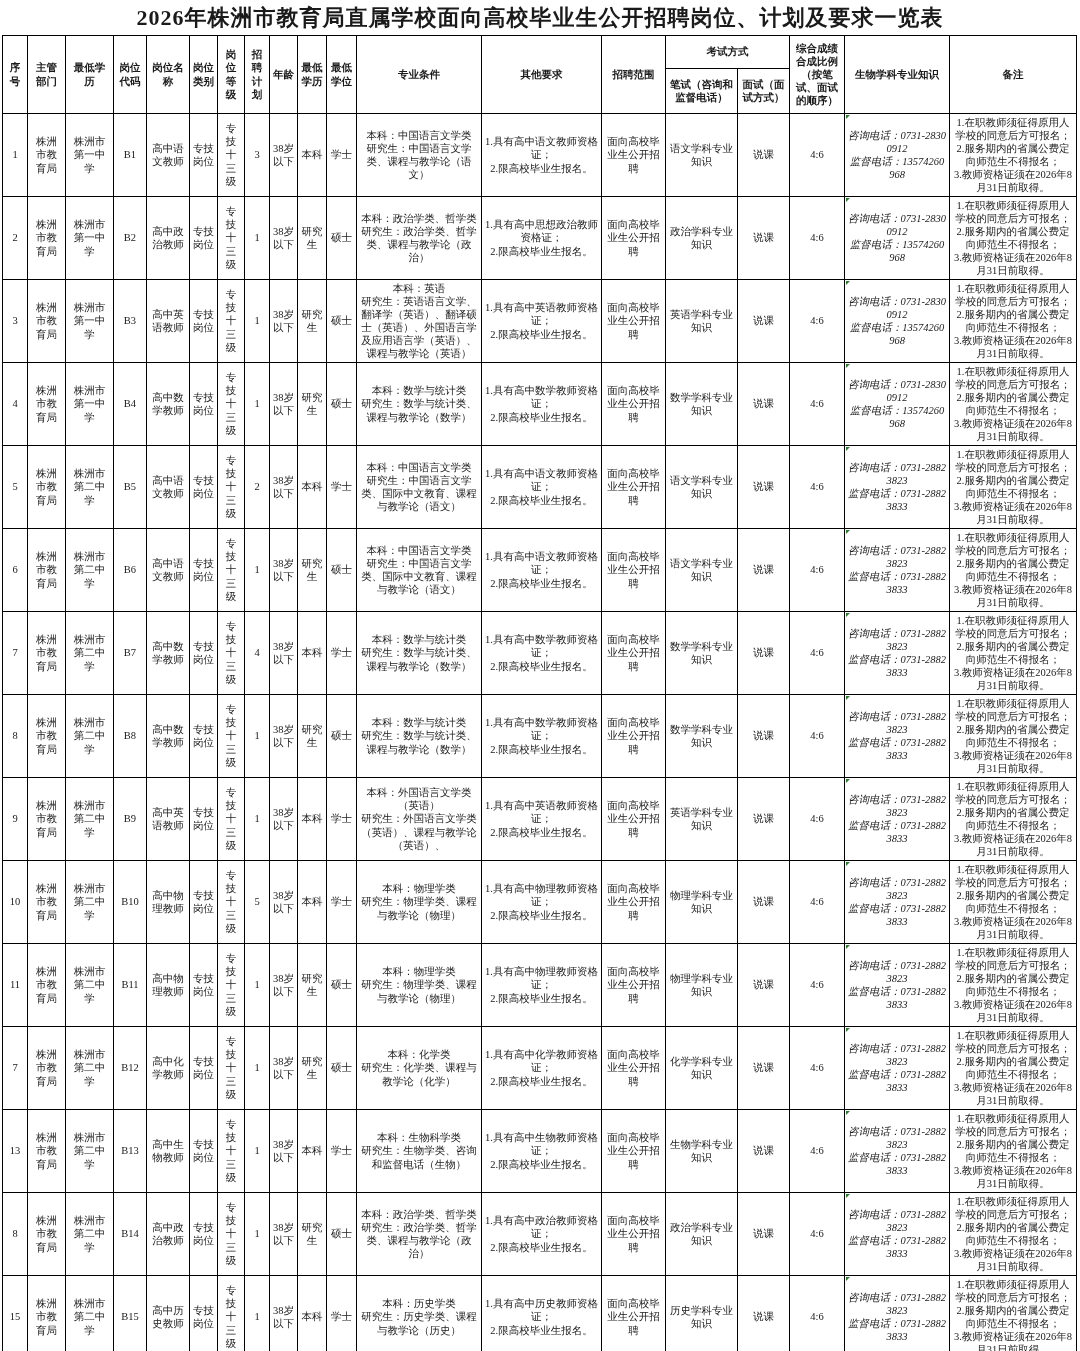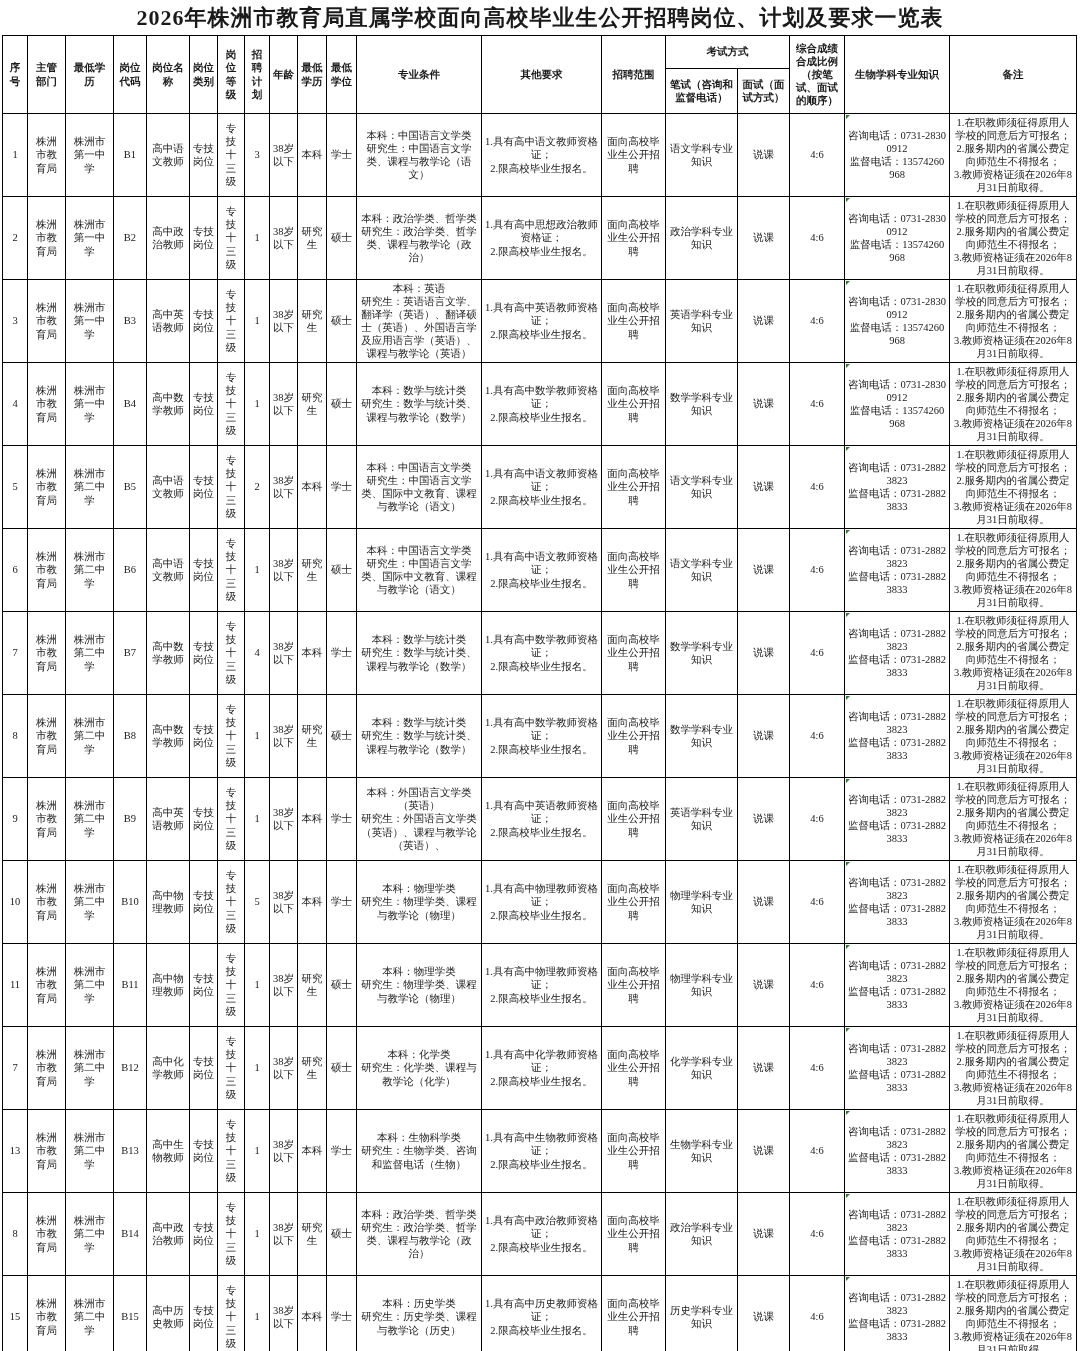--- a/index.html
+++ b/index.html
@@ -6,21 +6,21 @@
   body{font-family:"Liberation Serif","DejaVu Serif",serif;color:#1a1a1a;}
   .page{width:1076px;margin:0 auto;padding:1px;}
   .title{height:34px;line-height:34px;text-align:center;font-size:22px;font-weight:bold;letter-spacing:1px;white-space:nowrap;}
   table{border-collapse:collapse;table-layout:fixed;width:1074px;}
   th,td{border:1px solid #000;font-size:10.5px;line-height:1.25;text-align:center;vertical-align:middle;padding:1px 3px;overflow:hidden;word-break:break-all;}
   th{font-weight:bold;white-space:pre-wrap;}
   td{white-space:pre-wrap;height:80px;}
   thead tr.h1 th{height:30px;}
   thead tr.h2 th{height:42px;}
   td.left{text-align:center;}
-  td.flag{position:relative;}
+  td.flag{position:relative;font-style:italic;}
   td.flag::before{content:"";position:absolute;left:1px;top:1px;border-top:4px solid #2e7d32;border-right:4px solid transparent;}
 </style>
 </head>
 <body>
 
 <div class="page">
   <div class="title">2026年株洲市教育局直属学校面向高校毕业生公开招聘岗位、计划及要求一览表</div>
 
   <table>
     <colgroup>

